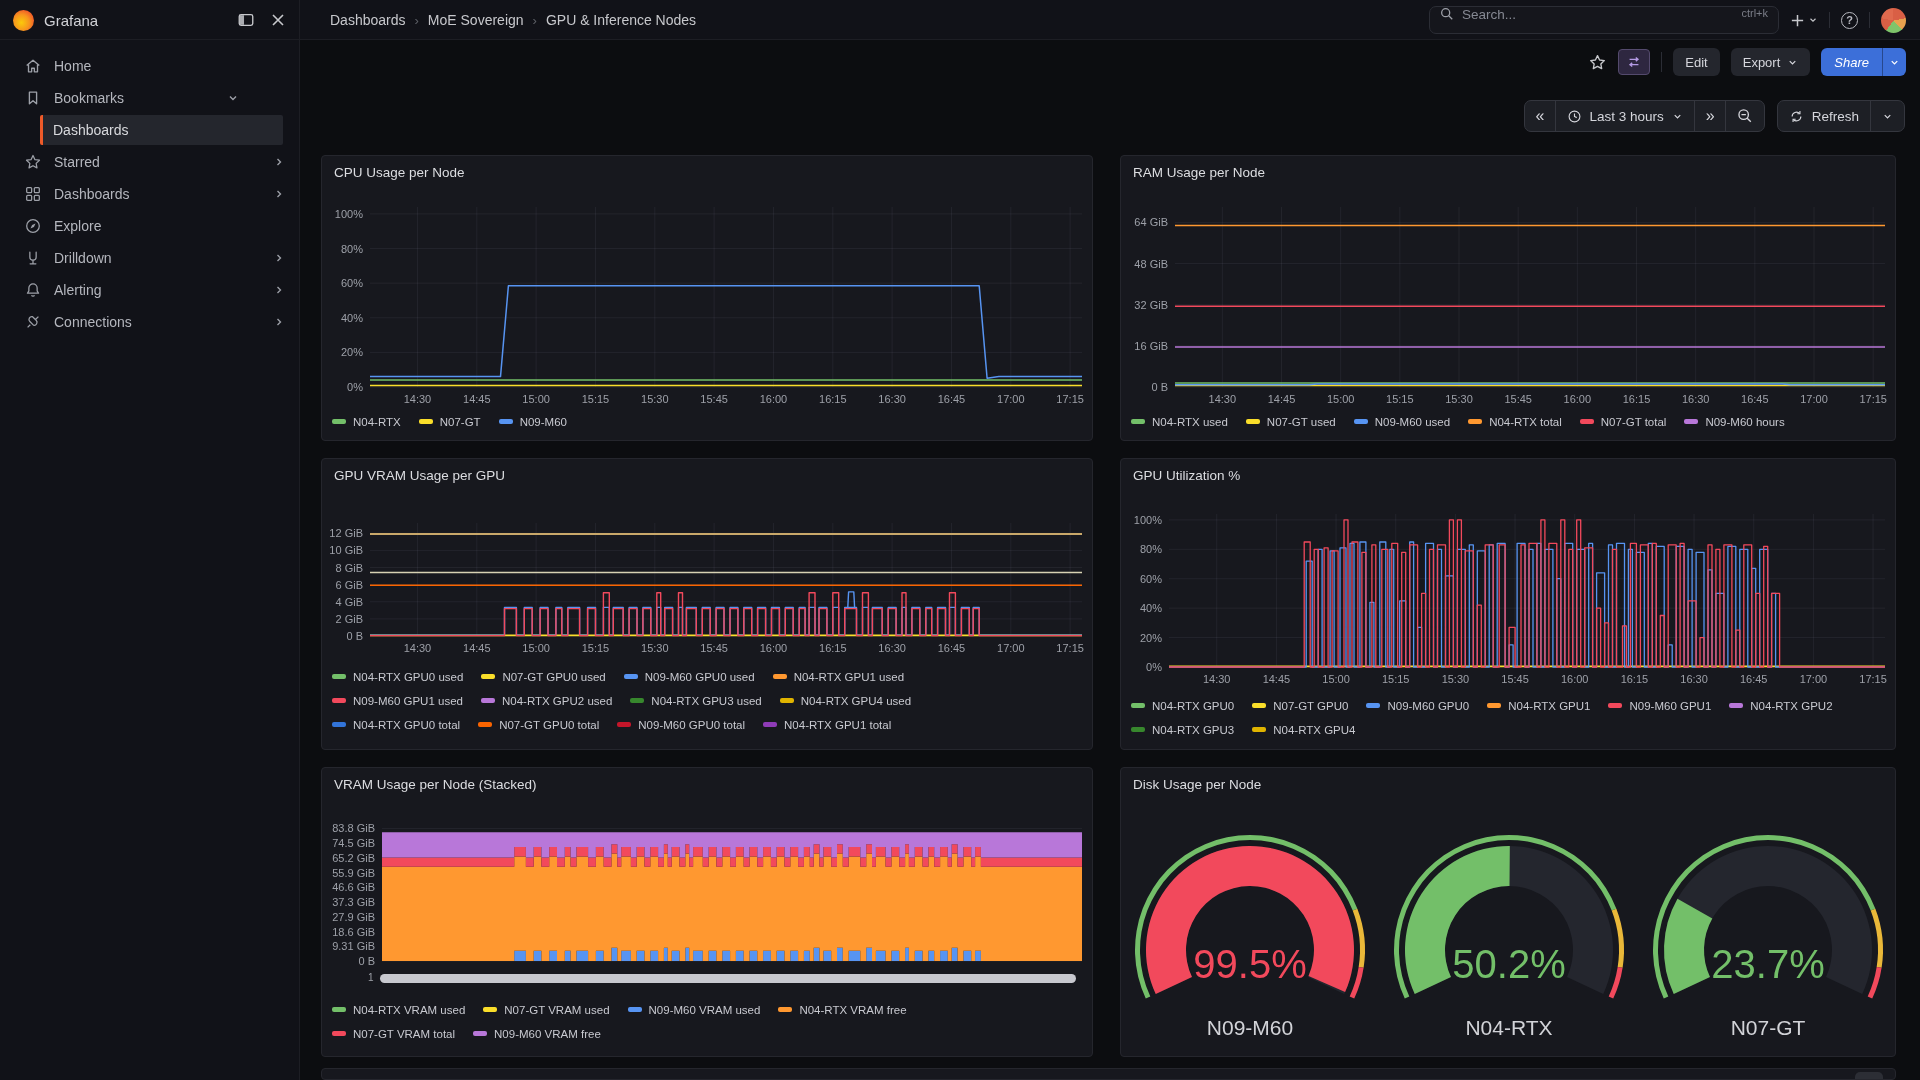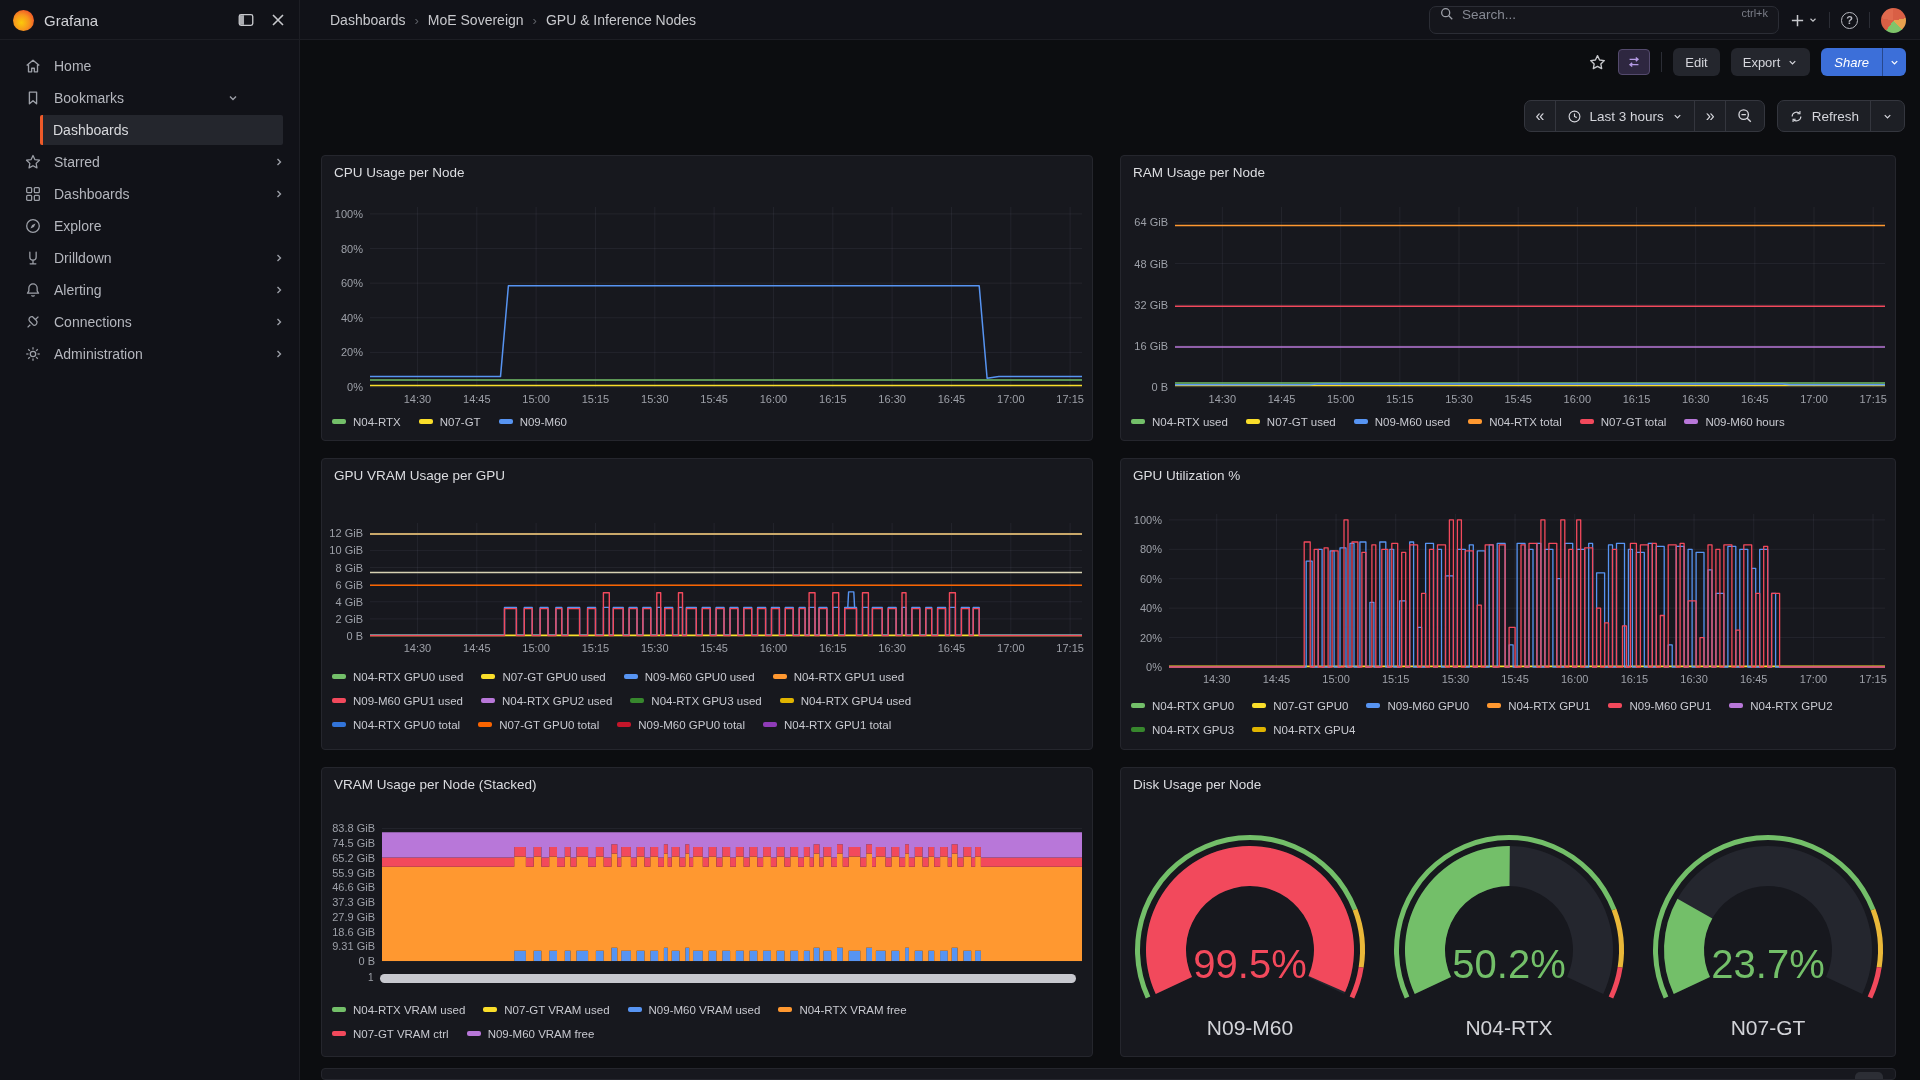--- a/index.html
+++ b/index.html
@@ -203,39 +203,20 @@
     <span>Alerting</span>
     <svg class="chev" width="12" height="12" viewBox="0 0 16 16">
         <path d="M6 4 L10 8 L6 12" fill="none" stroke="#9da0a8" stroke-width="1.8"></path>
       </svg>
   </div>
   <div class="side-item">
     <svg class="sicon" viewBox="0 0 20 20">
         <path d="M4 16 L7 13 M13 7 L16 4 M6.5 9.5 L10.5 13.5 a3.2 3.2 0 0 0 3 -5.4 L9.5 4.1 a3.2 3.2 0 0 0 -3 5.4 Z" fill="none" stroke="#9da0a8" stroke-width="1.4" stroke-linejoin="round"></path>
       </svg>
     <span>Connections</span>
-    <svg class="chev" width="12" height="12" viewBox="0 0 16 16">
-        <path d="M6 4 L10 8 L6 12" fill="none" stroke="#9da0a8" stroke-width="1.8"></path>
-      </svg>
-  </div>
-  <div class="side-item">
-    <svg class="sicon" viewBox="0 0 20 20">
-        <circle cx="10" cy="10" r="3" fill="none" stroke="#9da0a8" stroke-width="1.4"></circle>
-        <g stroke="#9da0a8" stroke-width="1.4">
-          <path d="M10 2.5 V5"></path>
-          <path d="M10 15 V17.5"></path>
-          <path d="M2.5 10 H5"></path>
-          <path d="M15 10 H17.5"></path>
-          <path d="M4.7 4.7 L6.5 6.5"></path>
-          <path d="M13.5 13.5 L15.3 15.3"></path>
-          <path d="M15.3 4.7 L13.5 6.5"></path>
-          <path d="M6.5 13.5 L4.7 15.3"></path>
-        </g>
-      </svg>
-    <span>Administration</span>
     <svg class="chev" width="12" height="12" viewBox="0 0 16 16">
         <path d="M6 4 L10 8 L6 12" fill="none" stroke="#9da0a8" stroke-width="1.8"></path>
       </svg>
   </div>
 </aside>
 
 <div class="actions-row">
   <svg width="19" height="19" viewBox="0 0 20 20">
       <path d="M10 2.8 L12.2 7.4 L17.2 8 L13.5 11.5 L14.4 16.5 L10 14.1 L5.6 16.5 L6.5 11.5 L2.8 8 L7.8 7.4 Z" fill="none" stroke="#c7c8cc" stroke-width="1.4" stroke-linejoin="round"></path>
     </svg>
@@ -686,21 +667,21 @@
           <span>N09-M60 VRAM used</span>
         </div>
         <div class="litem">
           <span class="lmark" style="background: rgb(255, 152, 48);"></span>
           <span>N04-RTX VRAM free</span>
         </div>
       </div>
       <div class="lrow">
         <div class="litem">
           <span class="lmark" style="background: rgb(242, 73, 92);"></span>
-          <span>N07-GT VRAM ctrl</span>
+          <span>N07-GT VRAM total</span>
         </div>
         <div class="litem">
           <span class="lmark" style="background: rgb(184, 119, 217);"></span>
           <span>N09-M60 VRAM free</span>
         </div>
       </div>
     </div>
 </section>
 
 <section class="panel" style="left:1120px;top:767px;width:776px;height:290px">

